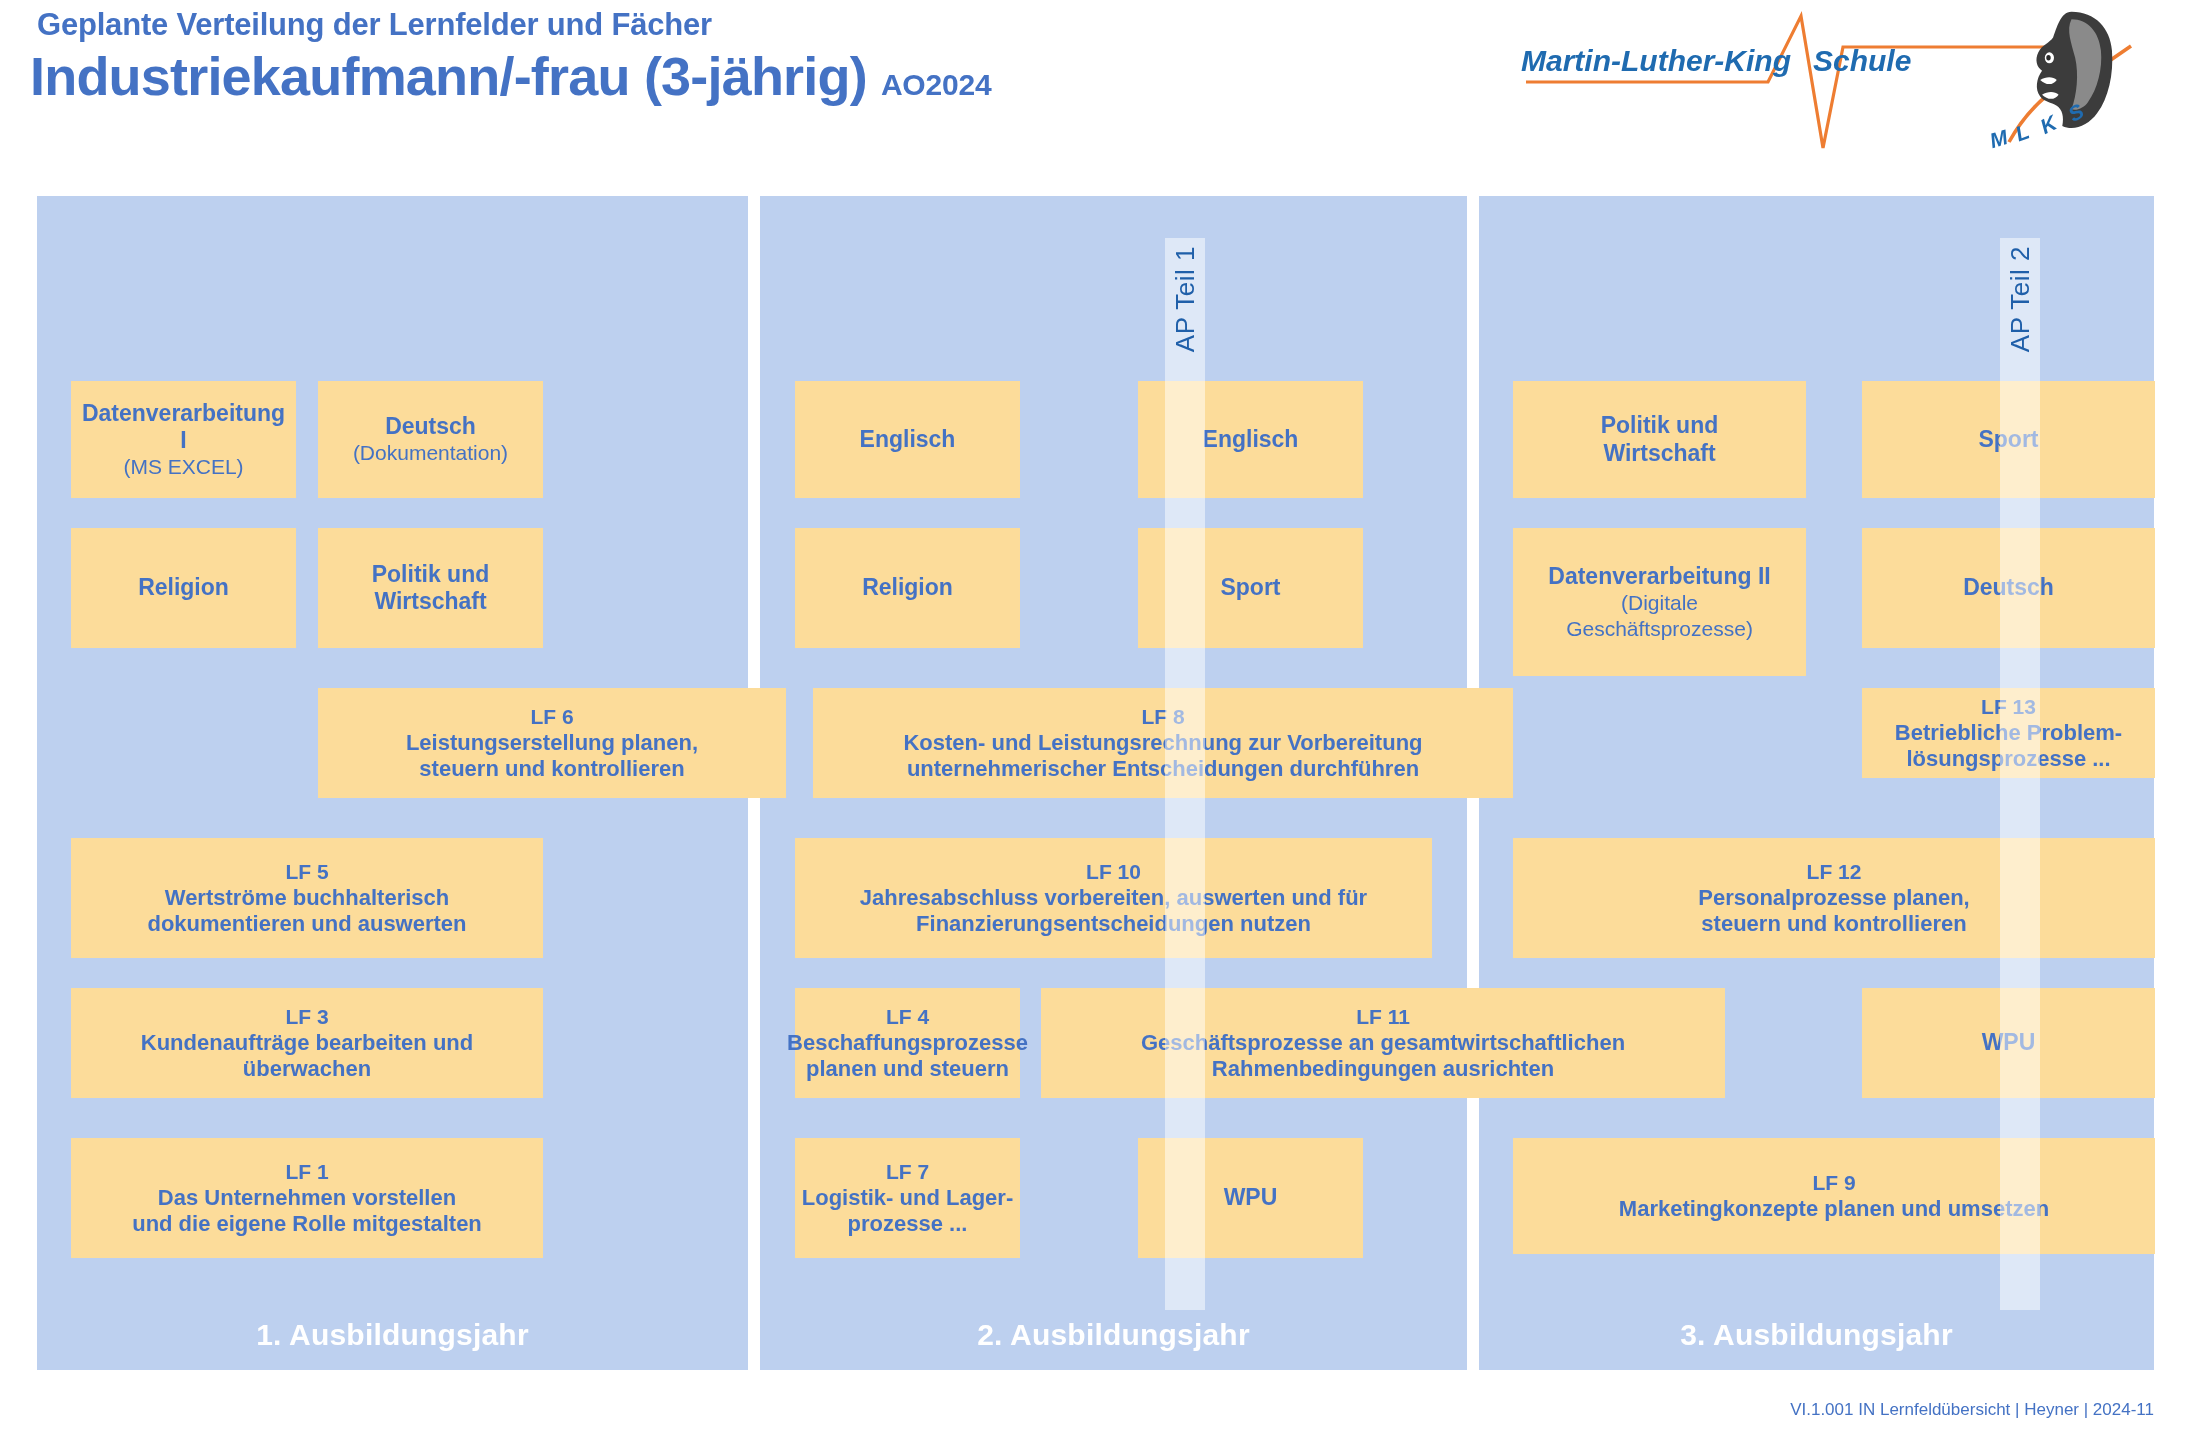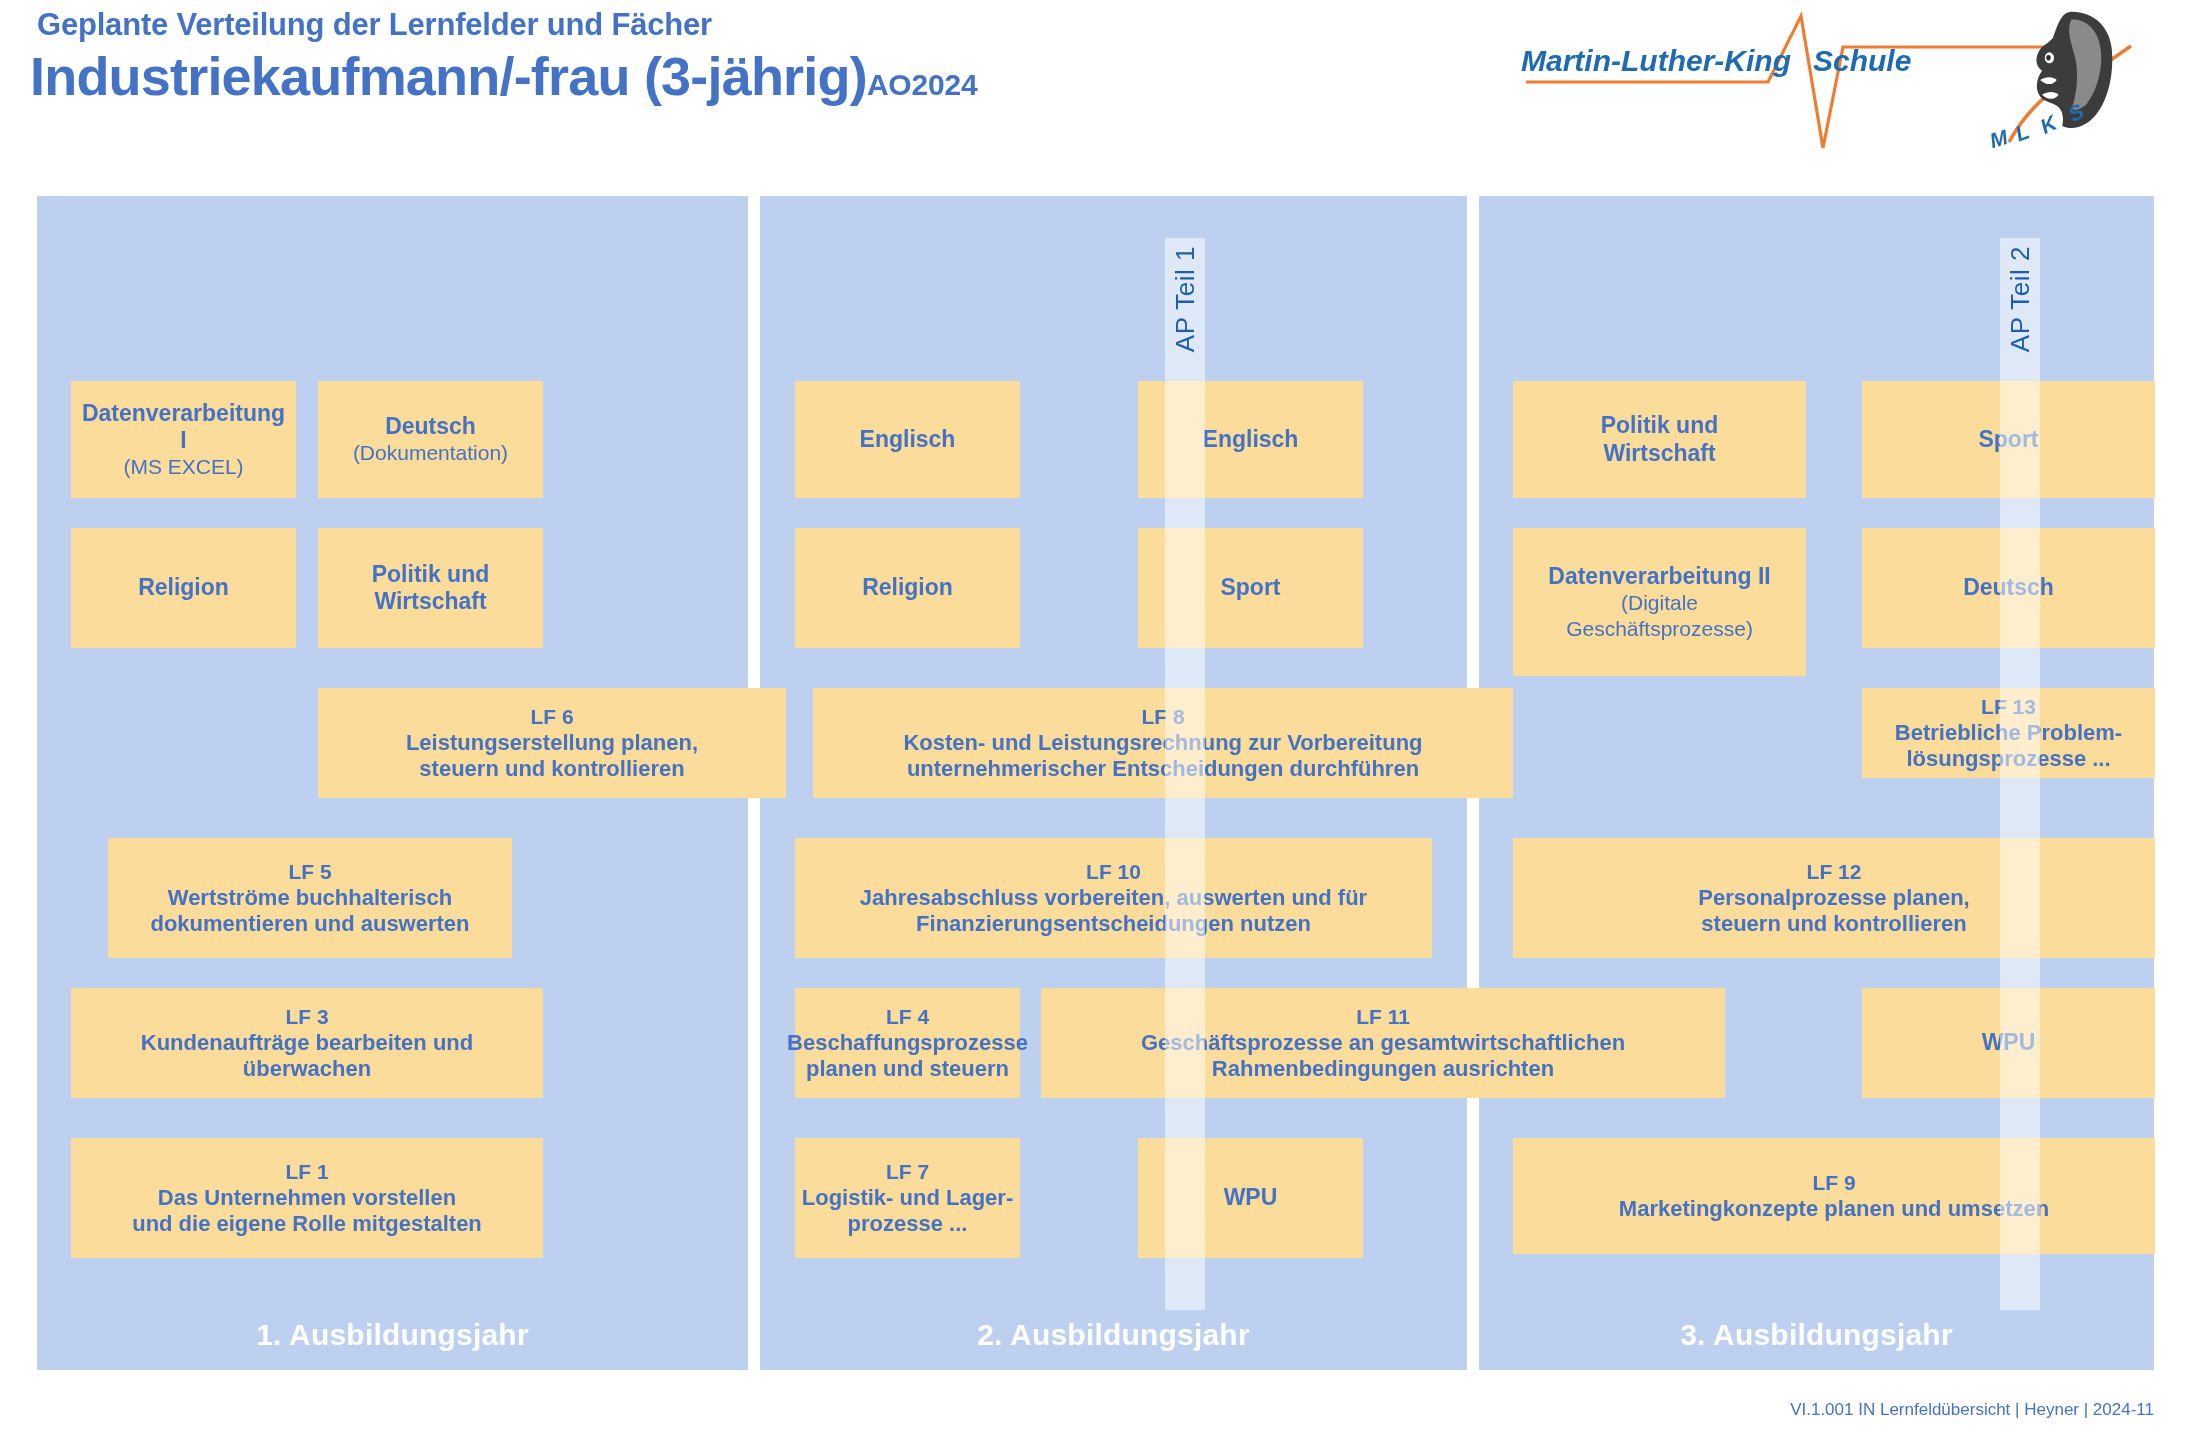--- a/index.html
+++ b/index.html
@@ -16,21 +16,21 @@
   .kicker {
     position: absolute; left: 37px; top: 7px;
     font-size: 31px; font-weight: bold; color: #4472c4;
     letter-spacing: -0.2px; white-space: nowrap;
   }
   .title-row {
     position: absolute; left: 30px; top: 45px;
     display: flex; align-items: baseline; white-space: nowrap;
   }
   .title-main { font-size: 54px; font-weight: bold; color: #4472c4; letter-spacing: -0.8px; }
-  .title-sub { font-size: 30px; font-weight: bold; color: #4472c4; letter-spacing: -0.2px; }
+  .title-sub { font-size: 30px; font-weight: bold; color: #4472c4; margin-left: 14px; letter-spacing: -0.2px; }
 
   
   .logo { position: absolute; right: 18px; top: 2px; width: 700px; height: 160px; }
   .logo-word {
     position: absolute; font-style: italic; font-weight: bold;
     color: #1f6bb0; font-size: 30px; white-space: nowrap;
   }
   .logo-mlk { left: 50px; top: 42px; }
   .logo-schule { left: 342px; top: 42px; }
   .logo-svg { position: absolute; left: 0; top: 0; }
@@ -161,21 +161,21 @@
     <div class="card" style="left:281px; top:332px; width:225px; height:120px;">
       <div class="ln big" style="white-space:pre-line">Politik und
 Wirtschaft</div>
     </div>
 
     <div class="card" style="left:281px; top:492px; width:468px; height:110px; z-index:30;">
       <div class="lf-tag">LF 6</div>
       <div class="ln" style="white-space:pre-line">Leistungserstellung planen,
 steuern und kontrollieren</div>
     </div>
-    <div class="card" style="left:34px;  top:642px; width:404px; height:120px;margin-left:37px;">
+    <div class="card" style="left:34px;  top:642px; width:472px; height:120px;">
       <div class="lf-tag">LF 5</div>
       <div class="ln" style="white-space:pre-line">Wertströme buchhalterisch
 dokumentieren und auswerten</div>
     </div>
     <div class="card" style="left:34px;  top:792px; width:472px; height:110px;">
       <div class="lf-tag">LF 3</div>
       <div class="ln" style="white-space:pre-line">Kundenaufträge bearbeiten und überwachen</div>
     </div>
     <div class="card" style="left:34px;  top:942px; width:472px; height:120px;">
       <div class="lf-tag">LF 1</div>

